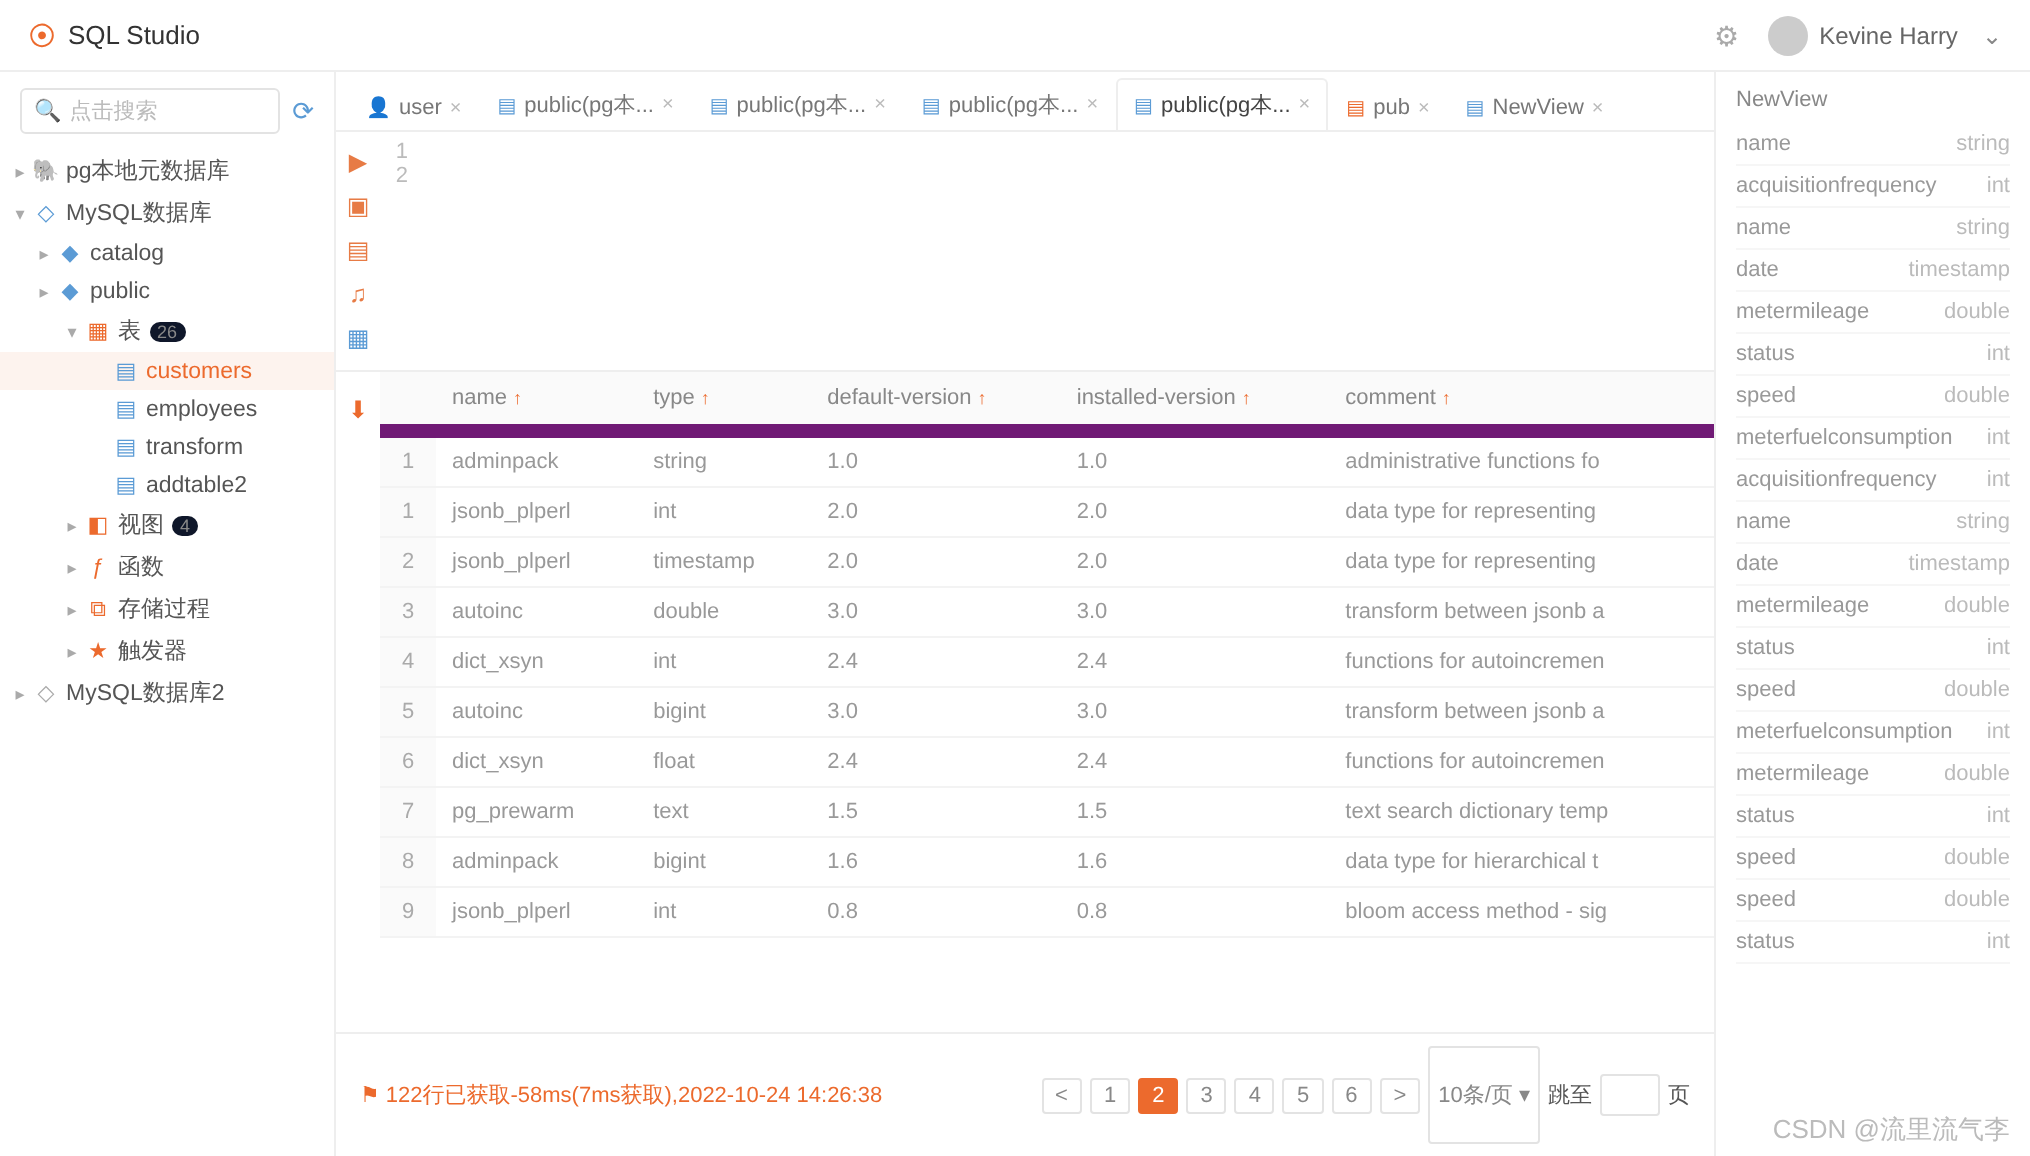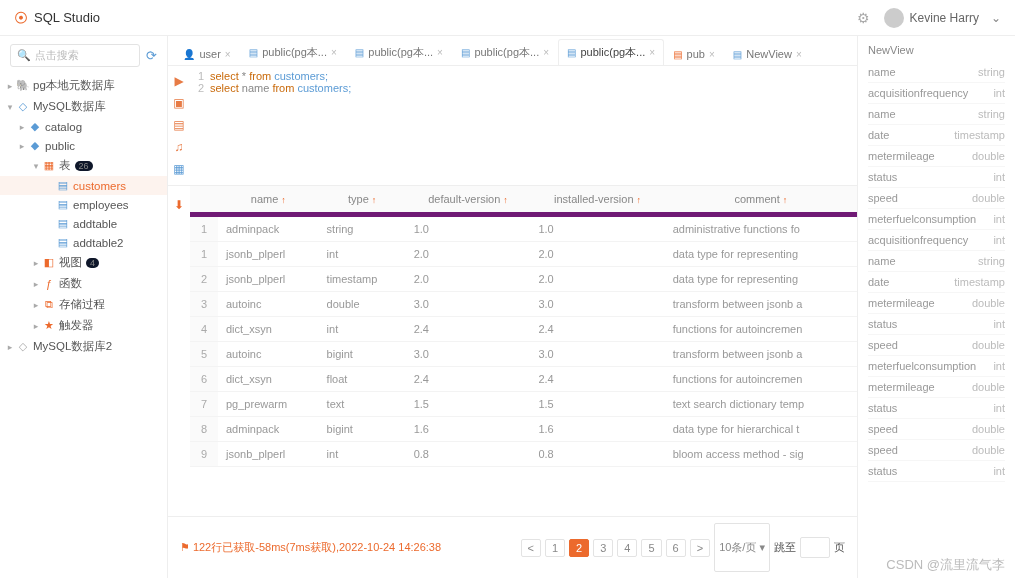--- a/index.html
+++ b/index.html
@@ -36,21 +36,21 @@
 .code{color:#888}
 .kw{color:#c96a0b}
 .tbl{color:#5b9bd5}
 .restabs{display:flex;gap:28px;padding:8px 16px 0 16px;border-bottom:1px solid #eee;font-size:12px}
 .rtab{padding-bottom:6px;border-bottom:2px solid transparent;color:#888;cursor:pointer}
 .rtab.act{color:#ec6a2d;border-color:#ec6a2d}
 .gridwrap{flex:1;display:flex;overflow:hidden}
 .dl{width:22px;display:flex;justify-content:center;padding-top:12px;color:#ec6a2d;font-size:12px}
 .grid{flex:1;overflow:hidden}
 table{width:100%;border-collapse:collapse;font-size:11px}
-th{background:#fafafa;color:#888;font-weight:500;text-align:center;padding:7px 8px;border-bottom:5px solid #701a75;position:relative}
+th{background:#fafafa;color:#888;font-weight:500;text-align:left;padding:7px 8px;border-bottom:7px solid #701a75;position:relative}
 th .arr{color:#ec6a2d;font-size:9px;margin-left:3px}
 td{padding:6px 8px;border-bottom:1px solid #f3f3f3;color:#999;white-space:nowrap;overflow:hidden;text-overflow:ellipsis}
 td.rn{background:#fafafa;text-align:center;width:28px;color:#aaa}
 .pager{display:flex;align-items:center;justify-content:space-between;padding:6px 12px;font-size:11px;border-top:1px solid #eee}
 .pstat{color:#ec6a2d;display:flex;align-items:center;gap:3px}
 .pgbtns{display:flex;align-items:center;gap:4px}
 .pgb{border:1px solid #e3e3e3;padding:2px 6px;border-radius:2px;color:#888;cursor:pointer;font-size:11px}
 .pgb.act{background:#ec6a2d;color:#fff;border-color:#ec6a2d}
 .psel{border:1px solid #e3e3e3;padding:16px 4px;border-radius:2px;color:#888}
 .pin{width:30px;border:1px solid #e3e3e3;padding:2px;border-radius:2px}
@@ -115,21 +115,21 @@
           <span>customers</span>
         </div>
         <div class="tnode d3">
           <span class="tgl"></span>
           <span class="tic" style="color:#5b9bd5">▤</span>
           <span>employees</span>
         </div>
         <div class="tnode d3">
           <span class="tgl"></span>
           <span class="tic" style="color:#5b9bd5">▤</span>
-          <span>addtable</span>
+          <span>transform</span>
         </div>
         <div class="tnode d3">
           <span class="tgl"></span>
           <span class="tic" style="color:#5b9bd5">▤</span>
           <span>addtable2</span>
         </div>
         <div class="tnode d2">
           <span class="tgl">▸</span>
           <span class="tic" style="color:#ec6a2d">◧</span>
           <span>视图</span>
@@ -203,24 +203,20 @@
         <span>▣</span>
         <span>▤</span>
         <span>♫</span>
         <span style="color:#5b9bd5">▦</span>
       </div>
       <div class="ecode">
         <div class="lnums">
             <div>1</div>
             <div>2</div>
           </div>
-        <div class="code">
-          <div><span class="kw">select</span><span> * </span><span class="kw">from</span><span class="tbl"> customers;</span></div>
-          <div><span class="kw">select</span><span> name </span><span class="kw">from</span><span class="tbl"> customers;</span></div>
-        </div>
       </div>
     </div>
 
 
     <div class="gridwrap">
       <div class="dl">
           <span>⬇</span>
         </div>
       <div class="grid">
         <table>

